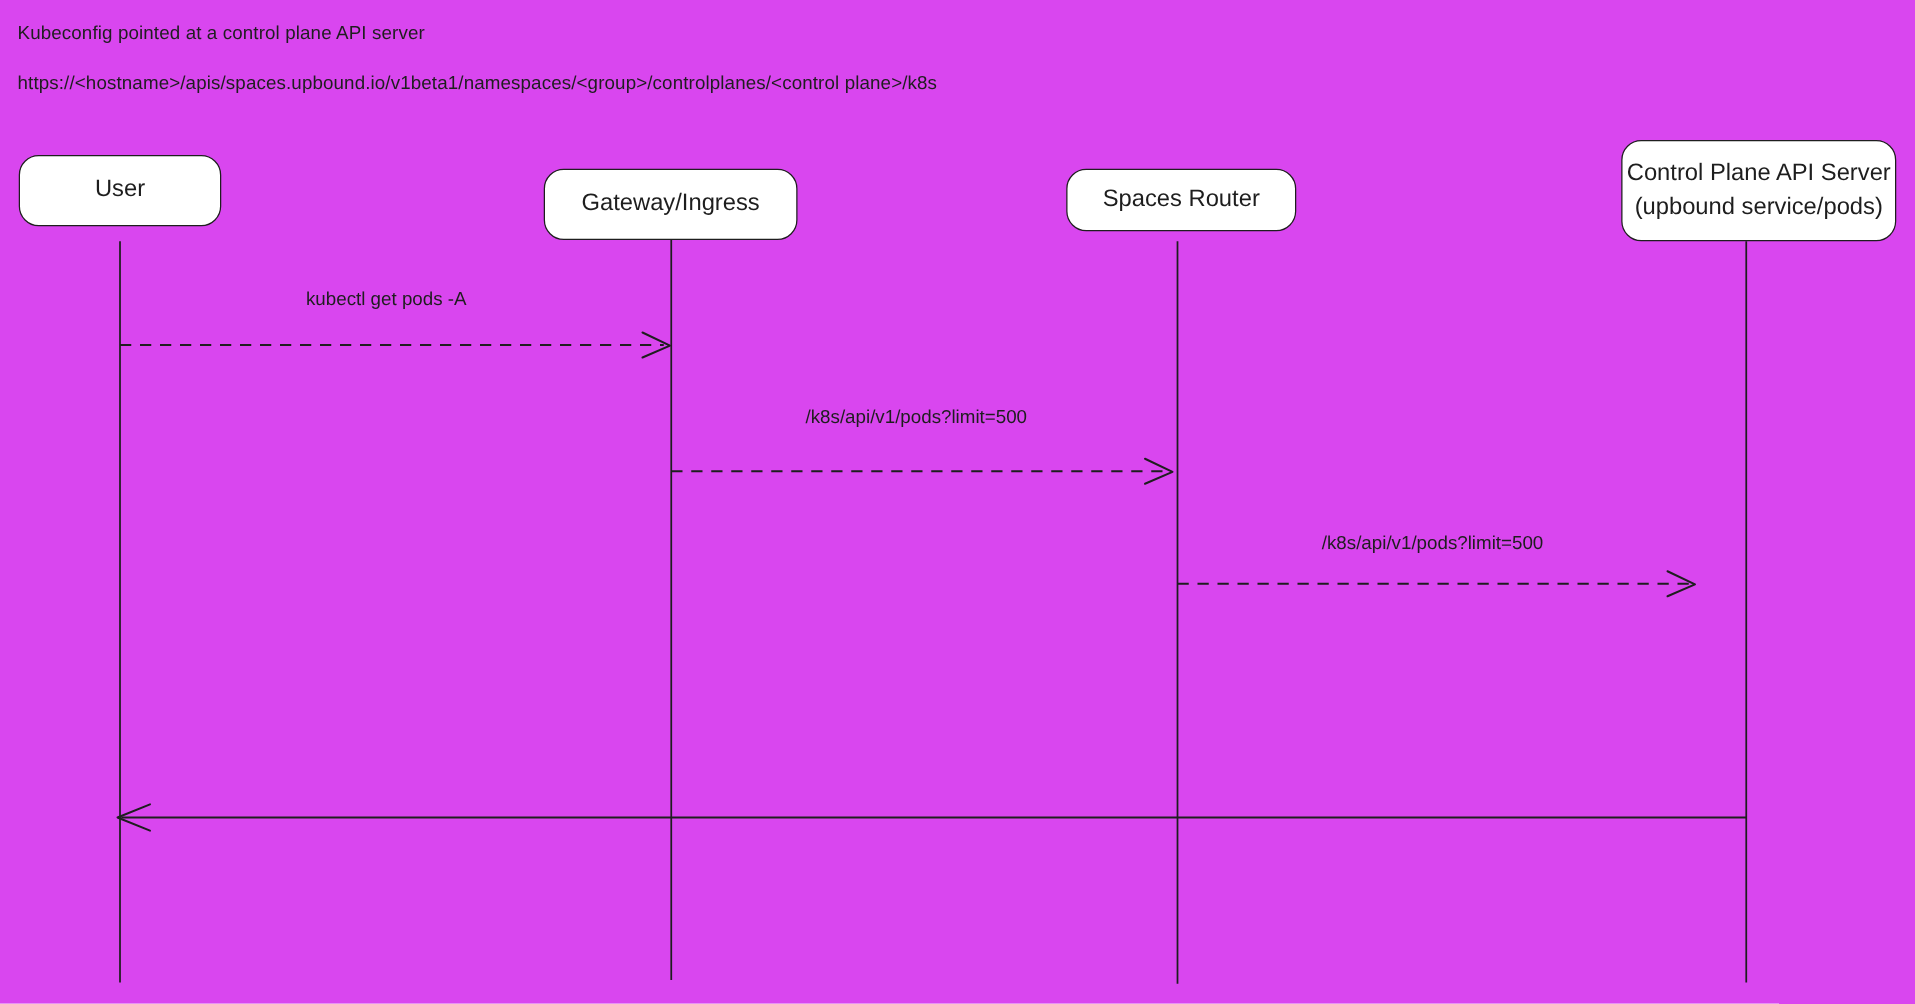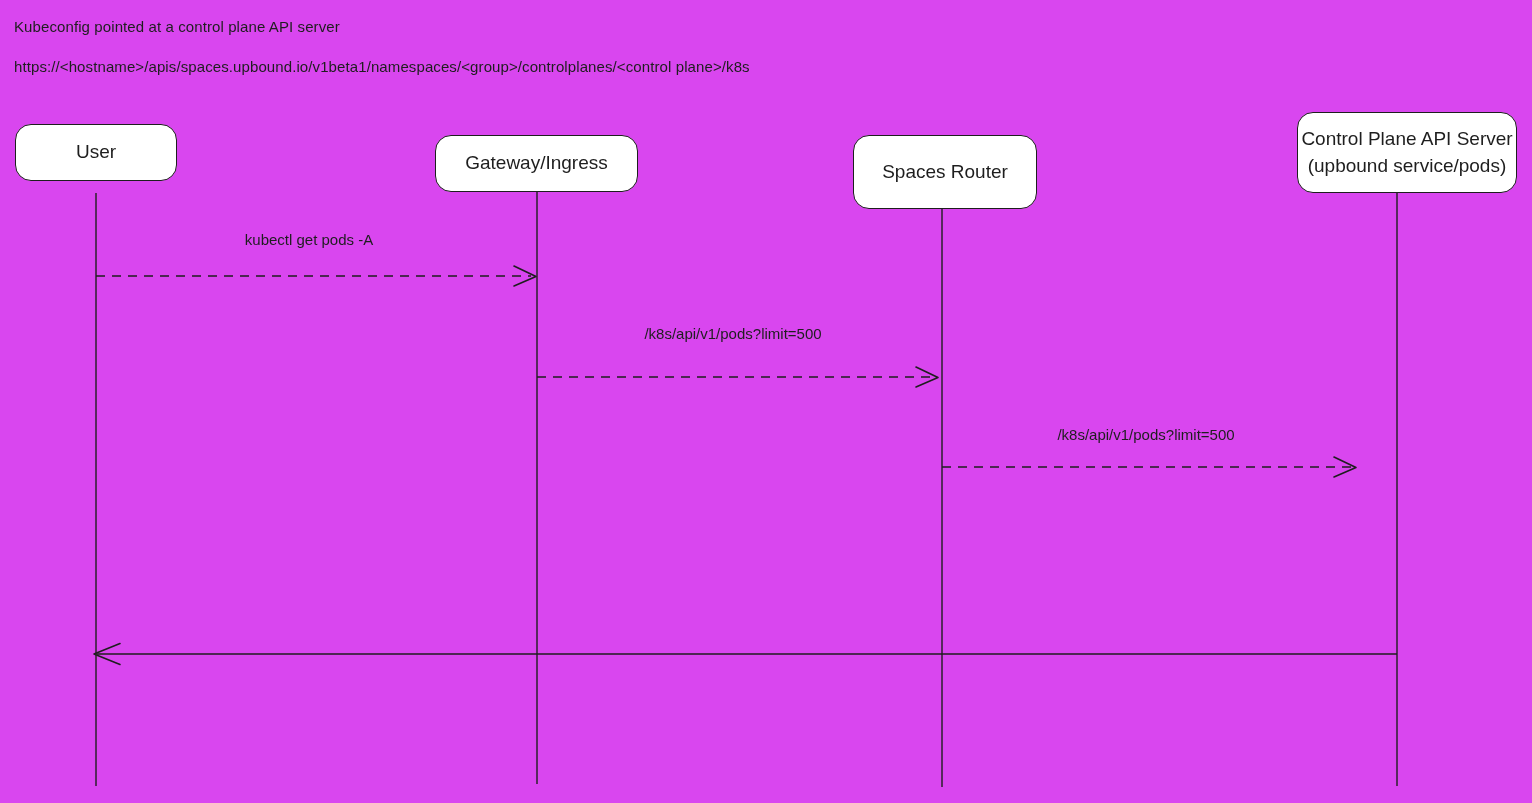--- a/index.html
+++ b/index.html
@@ -113,21 +113,21 @@
   </svg>
 
   <div class="actor" style="left:15px; top:124px; width:162px; height:57px;">
     <span>User</span>
   </div>
 
   <div class="actor" style="left:435px; top:135px; width:203px; height:57px;">
     <span>Gateway/Ingress</span>
   </div>
 
-  <div class="actor" style="left:853px; top:135px; width:184px; height:74px;">
+  <div class="actor" style="left:853px; top:135px; width:184px; height:50px;">
     <span>Spaces Router</span>
   </div>
 
   <div class="actor" style="left:1297px; top:112px; width:220px; height:81px;">
     <span>Control Plane API Server</span>
     <span>(upbound service/pods)</span>
   </div>
 
   <div class="msg" style="left:301px; top:231px;">kubectl get pods -A</div>
   <div class="msg" style="left:725px; top:325px;">/k8s/api/v1/pods?limit=500</div>

